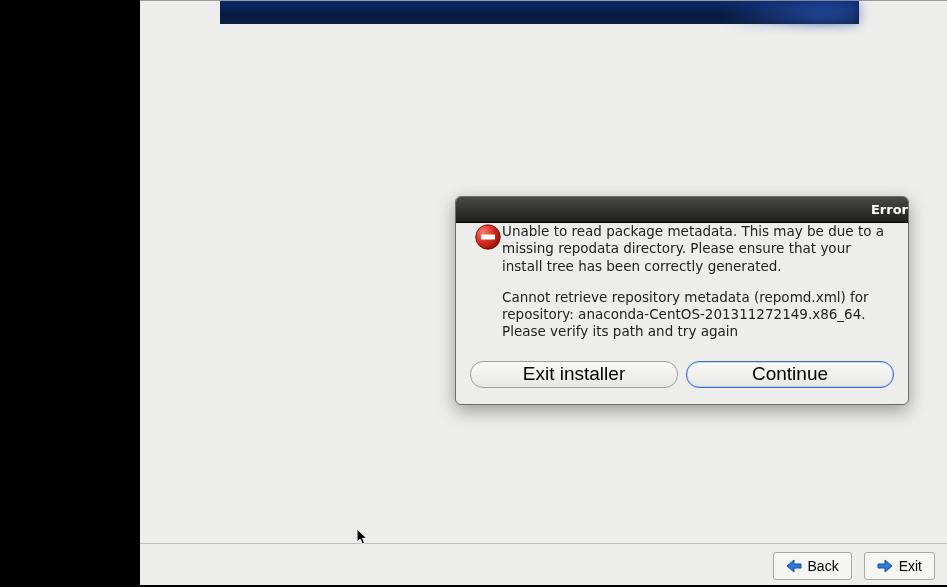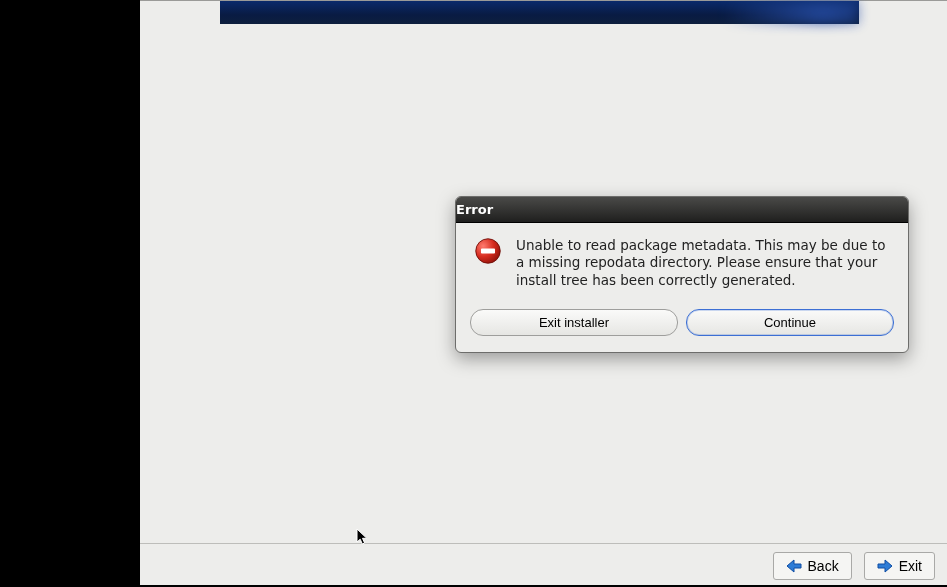--- a/index.html
+++ b/index.html
@@ -8,29 +8,29 @@
     .left-black { width: 140px; background: #000; flex: 0 0 auto; }
     .main-pane { flex: 1; background: #ededeb; position: relative; border-top: 1px solid #9a9a98; }
     .banner { position: absolute; top: 0; left: 80px; right: 88px; height: 23px; background: linear-gradient(180deg, #0a2a6b, #091b43 60%, #0d1f3e); }
     .banner-art { position: absolute; right: 0; top: 0; bottom: 0; width: 180px; background: radial-gradient(circle at 80% 80%, rgba(40,80,170,.9), rgba(10,25,60,0) 70%); filter: blur(6px); opacity: .9; }
 
     .footer { position: absolute; left: 0; right: 0; bottom: 0; height: 44px; background: #ededeb; border-top: 1px solid #bdbdba; display: flex; align-items: center; justify-content: flex-end; padding-right: 12px; gap: 12px; }
     .nav-btn { display: inline-flex; align-items: center; gap: 6px; height: 28px; padding: 0 12px; background: #f5f5f3; border: 1px solid #a9a9a7; border-radius: 3px; font-size: 14px; cursor: pointer; }
     .arrow { width: 16px; height: 14px; display: inline-block; }
 
     .dialog { position: absolute; left: 315px; top: 195px; width: 454px; background: #ededeb; border: 1px solid #6d6d6b; border-radius: 6px; box-shadow: 0 6px 18px rgba(0,0,0,.35); overflow: hidden; }
-    .dialog-titlebar { height: 26px; background: linear-gradient(180deg, #4a4a48, #1f1f1e); color: #fff; font-weight: bold; font-size: 13px; display: flex; align-items: center; justify-content: flex-start; border-bottom: 1px solid #000; }
-    .dialog-body { padding: 14px 18px 16px 18px; display: flex; gap: 14px; }
+    .dialog-titlebar { height: 26px; background: linear-gradient(180deg, #4a4a48, #1f1f1e); color: #fff; font-weight: bold; font-size: 13px; display: flex; align-items: center; justify-content: flex-end; border-bottom: 1px solid #000; }
+    .dialog-body { padding: 0 18px 16px 18px; display: flex; }
     .err-icon { flex: 0 0 auto; }
     .err-ico-svg { width: 28px; height: 28px; }
     .msg { font-size: 13.5px; color: #222; line-height: 1.28; }
     .msg p { margin-bottom: 14px; }
     .msg p:last-child { margin-bottom: 0; }
     .dialog-actions { padding: 4px 14px 16px 14px; display: flex; gap: 8px; justify-content: flex-start; }
-    .dlg-btn { flex: 1; height: 27px; background: linear-gradient(180deg, #fafaf9, #e6e6e3); border: 1px solid #9e9e9c; border-radius: 13px; font-size: 13px; cursor: pointer; }
+    .dlg-btn { flex: 1; height: 27px; background: linear-gradient(180deg, #fafaf9, #e6e6e3); border: 1px solid #9e9e9c; border-radius: 13px; font-size: 19px; cursor: pointer; }
     .dlg-btn.primary { border: 1.5px solid #3c6fd4; box-shadow: 0 0 0 1px rgba(60,111,212,.25) inset; }
 
     .cursor { position: absolute; width: 14px; height: 18px; }
     .underline { position: absolute; left: 0; right: 0; bottom: 0; height: 2px; background: #000; }
   </style>
 </head>
 <body>
 
 <div class="root">
   <div class="left-black"></div>
@@ -52,20 +52,21 @@
                 <stop offset="55%" stop-color="#d52b1e"></stop>
                 <stop offset="100%" stop-color="#8f1109"></stop>
               </radialGradient>
             </defs>
             <circle cx="16" cy="16" r="14" fill="url(#rg)" stroke="#6e0d07" stroke-width="1"></circle>
             <rect x="8" y="13.2" width="16" height="5.6" rx="1" fill="#fff"></rect>
           </svg>
         </div>
         <div class="msg">
           <p>Unable to read package metadata. This may be due to a missing repodata directory.  Please ensure that your install tree has been correctly generated.</p>
+          <p>Cannot retrieve repository metadata (repomd.xml) for repository: anaconda-CentOS-201311272149.x86_64. Please verify its path and try again</p>
         </div>
       </div>
       <div class="dialog-actions">
         <button class="dlg-btn">Exit installer</button>
         <button class="dlg-btn primary">Continue</button>
       </div>
     </div>
 
     <div class="footer">
       <button class="nav-btn">

